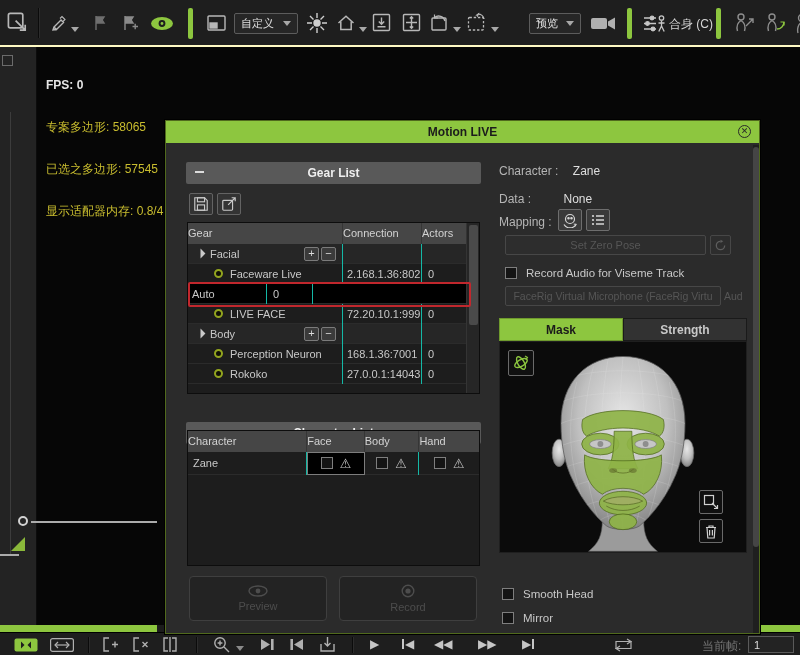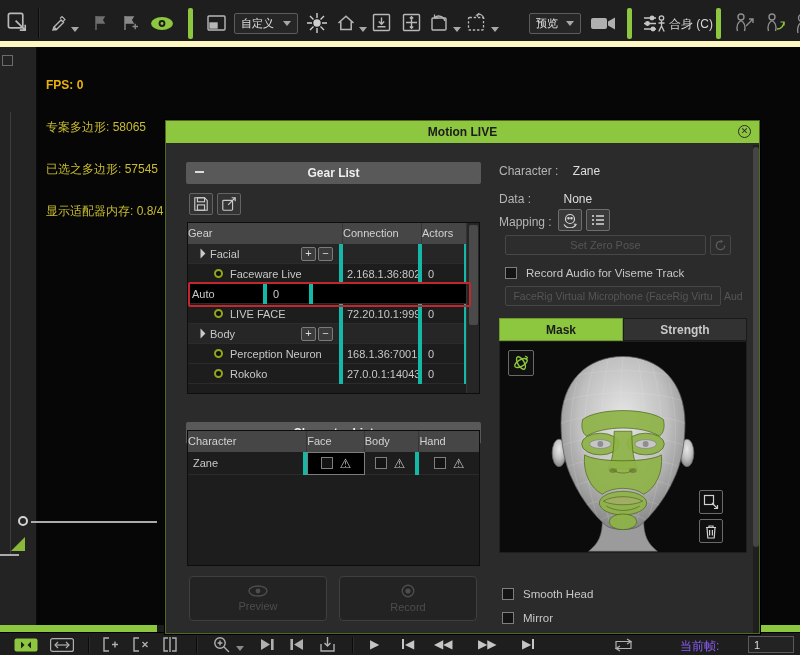--- a/index.html
+++ b/index.html
@@ -1,35 +1,35 @@
 <!DOCTYPE html>
 <html><head>
 <meta charset="utf-8">
 <style>
   html,body{margin:0;padding:0;background:#000;}
   *{box-sizing:border-box;}
   .screen{position:relative;width:800px;height:655px;overflow:hidden;background:#060606;
     font-family:"Liberation Sans","DejaVu Sans",sans-serif;-webkit-font-smoothing:antialiased;}
   .abs{position:absolute;}
   
-  .topbar{left:0;top:0;width:800px;height:47px;background:#1e1e1e;border-bottom:6px solid #fef9c3;}
+  .topbar{left:0;top:0;width:800px;height:47px;background:#1e1e1e;border-bottom:2px solid #fef9c3;}
   .vsep{width:1px;height:30px;background:#0b0b0b;box-shadow:1px 0 0 #2c2c2c;}
   .gbar{width:5px;height:31px;background:#8dc63f;border-radius:2px;}
   .icbtn{display:flex;align-items:center;justify-content:center;cursor:pointer;}
   .icbtn svg{display:block;}
   .caret{width:0;height:0;border-left:4px solid transparent;border-right:4px solid transparent;border-top:5px solid #a8a8a8;}
   .combo{height:21px;background:#262626;border:1px solid #5c5c5c;border-radius:2px;color:#e2e2e2;
     font-size:11px;display:flex;align-items:center;padding:0 6px;gap:6px;cursor:pointer;}
   .combo .caret{margin-left:auto;}
   .tlabel{font-size:12px;color:#d6d6d6;}
   
   .leftrail{left:0;top:47px;width:37px;height:578px;background:#232323;border-right:1px solid #0c0c0c;}
   .viewport{left:38px;top:47px;width:762px;height:578px;background:#060606;}
   .stats{left:8px;top:3px;font-size:12px;line-height:14px;white-space:pre;}
-  .fps{color:#eab308;font-weight:bold;}
+  .fps{color:#e5e5e5;font-weight:bold;}
   .ystat{color:#c9bd2f;}
   
   .tstrip{left:0;top:625px;width:800px;height:7px;background:#1c1c1c;}
   .tgreen{top:0;height:7px;background:#8dc63f;}
   .bottombar{left:0;top:632px;width:800px;height:23px;background:#1e1e1e;border-top:1px solid #000;}
   .bvsep{width:1px;height:16px;background:#0b0b0b;box-shadow:1px 0 0 #2c2c2c;}
   .transport{color:#c6c6c6;font-size:12px;line-height:14px;display:flex;align-items:center;gap:1px;cursor:pointer;}
   .tpbar{width:2px;height:10px;background:#c6c6c6;}
   .frameinput{width:46px;height:17px;background:#232323;border:1px solid #5a5a5a;color:#ddd;
     font-size:11px;padding:0 5px;font-family:inherit;}
@@ -42,21 +42,21 @@
     color:#2a2a2a;font-size:9px;line-height:11px;text-align:center;cursor:pointer;}
   .sechdr{height:22px;background:#595959;border-radius:2px;color:#efefef;font-size:12px;font-weight:bold;
     display:flex;align-items:center;justify-content:center;position:relative;}
   .collapse{position:absolute;left:9px;top:9px;width:9px;height:2px;background:#dcdcdc;cursor:pointer;}
   .toolsq{width:24px;height:22px;background:#333;border:1px solid #636363;border-radius:2px;
     display:flex;align-items:center;justify-content:center;cursor:pointer;}
   .tbl{background:#1d1d1d;border:1px solid #0d0d0d;font-size:11px;color:#c8c8c8;overflow:hidden;}
   .thead{display:flex;height:21px;background:#464646;color:#d2d2d2;align-items:center;}
   .thead .hc{text-align:left;border-right:1px solid #363636;line-height:21px;height:21px;}
   .trow{display:flex;height:20px;border-bottom:1px solid #2b2b2b;align-items:center;}
-  .trow .c{height:20px;display:flex;align-items:center;border-right:4px solid #14b8a6;overflow:hidden;white-space:nowrap;}
+  .trow .c{height:20px;display:flex;align-items:center;border-right:1px solid #14b8a6;overflow:hidden;white-space:nowrap;}
   .grp{background:#262626;}
   .tri{width:0;height:0;border-left:7px solid transparent;border-top:7px solid #c9c9c9;
     transform:rotate(45deg);margin:0 6px 0 9px;}
   .pmbtn{width:15px;height:14px;background:#3b3b3b;border:1px solid #7b7b7b;border-radius:2px;color:#ddd;
     font-size:11px;line-height:11px;text-align:center;cursor:pointer;}
   .dot{width:9px;height:9px;border:2px solid #93a51f;border-radius:50%;background:#101006;margin:0 7px 0 26px;flex:none;}
   .selrow{background:#000;}
   .selrow .dot{border-color:#6e7a23;}
   .selbox{position:absolute;border:2px solid #c1272d;border-radius:2px;pointer-events:none;z-index:5;}
   .vscroll{position:absolute;right:0;top:0;bottom:0;width:13px;background:#262626;border-left:1px solid #343434;}
@@ -325,21 +325,21 @@
     <div class="abs transport" style="left:522px;top:4px">
         <span>▶</span>
         <span class="tpbar"></span>
       </div>
     <div class="abs icbtn" style="left:612px;top:5px">
       <svg width="23" height="14" viewBox="0 0 23 14" fill="none" stroke="#b0b0b0" stroke-width="1.2">
         <path d="M4 3.5 H19 V10.5 H4 Z"></path>
           <path d="M15 1 L19 3.5 L15 6 M8 8 L4 10.5 L8 13"></path>
         </svg>
     </div>
-    <div class="abs tlabel" style="left:680px;top:5px;color:#8b5cf6">当前帧:</div>
+    <div class="abs tlabel" style="left:702px;top:5px;color:#737373">当前帧:</div>
     <input class="abs frameinput" style="left: 748px; top: 3px;" value="1">
   </div>
 
   <div class="abs dialog">
     <div class="abs titlebar">
       <span>Motion LIVE</span>
       <span class="closebtn">✕</span>
     </div>
 
     <div class="abs sechdr" style="left:20px;top:41px;width:295px">

